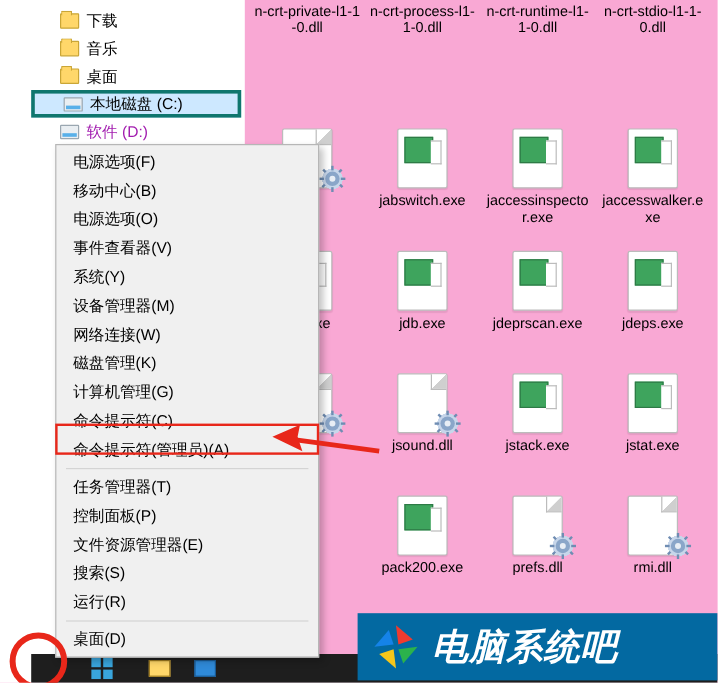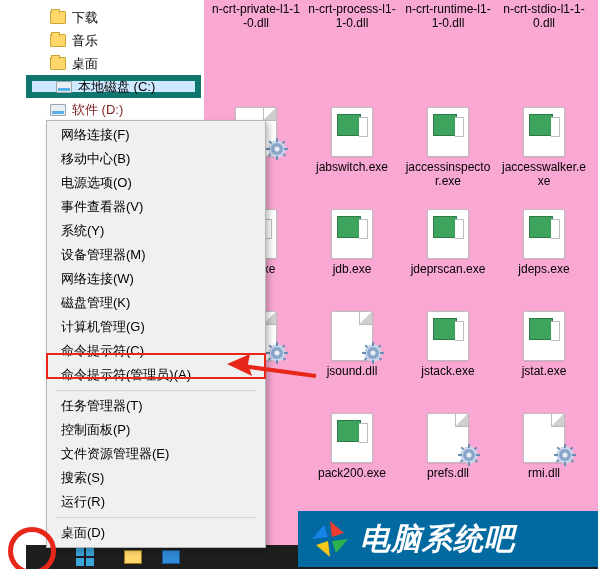--- a/index.html
+++ b/index.html
@@ -24,32 +24,32 @@
   }
   .tree-item {
     display: flex;
     align-items: center;
     height: 23px;
     padding-left: 24px;
     cursor: default;
   }
   .tree-item.selected {
     background: #cde8ff;
-    border: 6px solid #0f766e;
+    border: 3px solid #0f766e;
   }
   .tree-item .icon {
     width: 16px;
     height: 16px;
     margin-right: 6px;
     display: inline-flex;
     align-items: center;
     justify-content: center;
   }
   .tree-item .lbl { color: #000; }
-  .tree-item.cut .lbl { color: #7f1d1d; }
+  .tree-item.cut .lbl { color: #a21caf; }
 
   
   .ctx-menu {
     position: absolute;
     left: 46px;
     top: 120px;
     width: 220px;
     background: #f0f0f0;
     border: 1px solid #b6b6b6;
     box-shadow: 3px 3px 6px rgba(0,0,0,.25);
@@ -193,21 +193,21 @@
     </div>
     <div class="tree-item cut">
       <span class="icon">
         <span class="ico-disk"></span>
       </span>
       <span class="lbl">软件 (D:)</span>
     </div>
   </div>
 
 <div class="ctx-menu">
-    <div class="ctx-item">网络连接(F)</div>
+    <div class="ctx-item">电源选项(F)</div>
     <div class="ctx-item">移动中心(B)</div>
     <div class="ctx-item">电源选项(O)</div>
     <div class="ctx-item">事件查看器(V)</div>
     <div class="ctx-item">系统(Y)</div>
     <div class="ctx-item">设备管理器(M)</div>
     <div class="ctx-item">网络连接(W)</div>
     <div class="ctx-item">磁盘管理(K)</div>
     <div class="ctx-item">计算机管理(G)</div>
     <div class="ctx-item">命令提示符(C)</div>
     <div class="ctx-item">命令提示符(管理员)(A)</div>

